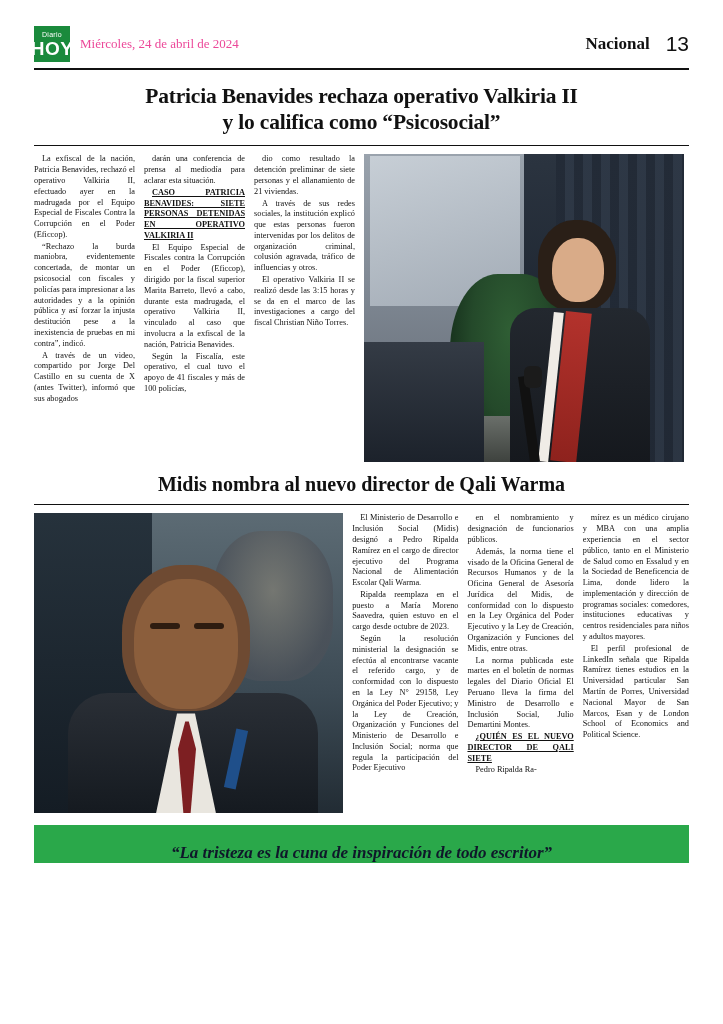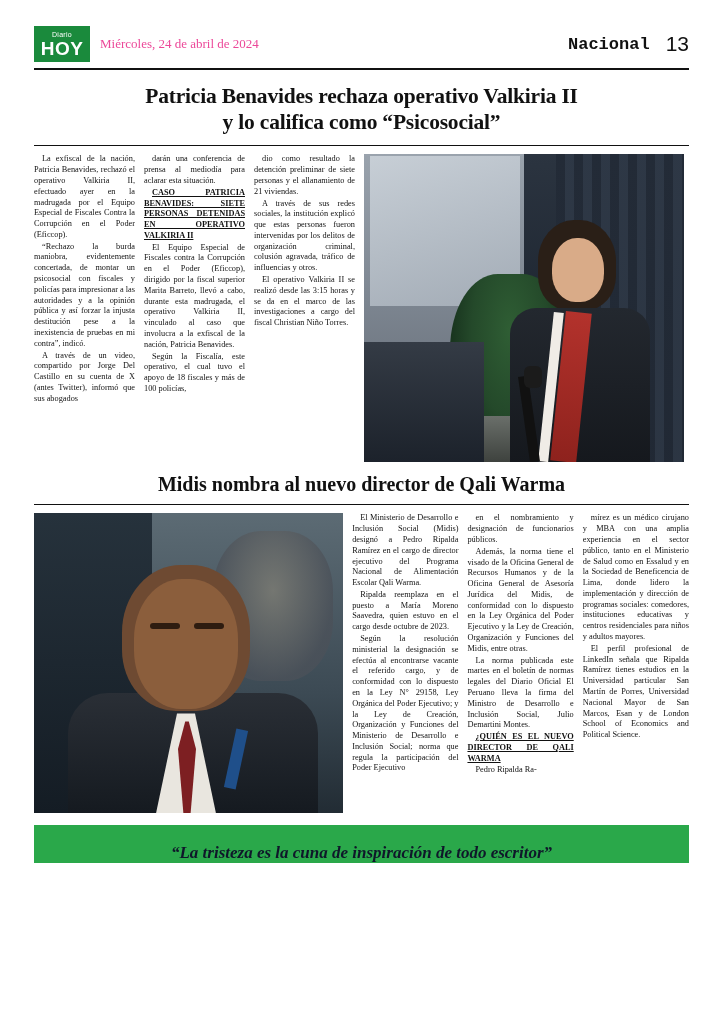--- a/index.html
+++ b/index.html
@@ -24,21 +24,21 @@
   }
 
   
   .masthead {
     display: flex;
     align-items: center;
     border-bottom: 2px solid #111;
     padding-bottom: 6px;
   }
   .logo-box {
-    width: 56px;
+    width: 36px;
     height: 36px;
     background: #1a8a3c;
     color: #fff;
     display: flex;
     flex-direction: column;
     align-items: center;
     justify-content: center;
     line-height: 1;
     margin-right: 10px;
   }
@@ -54,21 +54,21 @@
     font-size: 19px;
     letter-spacing: .5px;
   }
   .masthead-date {
     font-family: "Liberation Serif", serif;
     font-size: 13px;
     color: #ec4899;
     flex: 1;
   }
   .masthead-section {
-    font-family: Liberation Mono, monospace;
+    font-family: Liberation Serif, serif;
     font-weight: bold;
     font-size: 17px;
     margin-right: 16px;
     padding-left: 24px;
   }
   .masthead-page {
     font-family: "Liberation Sans", sans-serif;
     font-weight: normal;
     font-size: 21px;
   }
@@ -307,21 +307,21 @@
   <div class="article1">
     <div class="col col-1">
       <p>La exfiscal de la nación, Patricia Benavides, rechazó el operativo Valkiria II, efectuado ayer en la madrugada por el Equipo Especial de Fiscales Contra la Corrupción en el Poder (Eficcop).</p>
       <p>“Rechazo la burda maniobra, evidentemente concertada, de montar un psicosocial con fiscales y policías para impresionar a las autoridades y a la opinión pública y así forzar la injusta destitución pese a la inexistencia de pruebas en mi contra”, indicó.</p>
       <p>A través de un video, compartido por Jorge Del Castillo en su cuenta de X (antes Twitter), informó que sus abogados</p>
     </div>
     <div class="col col-2">
       <p>darán una conferencia de prensa al mediodía para aclarar esta situación.</p>
       <p class="subhead">CASO PATRICIA BENAVIDES: SIETE PERSONAS DETENIDAS EN OPERATIVO VALKIRIA II</p>
       <p>El Equipo Especial de Fiscales contra la Corrupción en el Poder (Eficcop), dirigido por la fiscal superior Marita Barreto, llevó a cabo, durante esta madrugada, el operativo Valkiria II, vinculado al caso que involucra a la exfiscal de la nación, Patricia Benavides.</p>
-      <p>Según la Fiscalía, este operativo, el cual tuvo el apoyo de 18 fiscales y más de 100 policías,</p>
+      <p>Según la Fiscalía, este operativo, el cual tuvo el apoyo de 41 fiscales y más de 100 policías,</p>
     </div>
     <div class="col col-3">
       <p>dio como resultado la detención preliminar de siete personas y el allanamiento de 21 viviendas.</p>
       <p>A través de sus redes sociales, la institución explicó que estas personas fueron intervenidas por los delitos de organización criminal, colusión agravada, tráfico de influencias y otros.</p>
       <p>El operativo Valkiria II se realizó desde las 3:15 horas y se da en el marco de las investigaciones a cargo del fiscal Christian Niño Torres.</p>
     </div>
     <div class="photo1">
       <div class="p1-wallL"></div>
       <div class="p1-wallR"></div>
       <div class="p1-banner"></div>
@@ -360,21 +360,21 @@
     </div>
     <div class="col2 c2w">
       <p>El Ministerio de Desarrollo e Inclusión Social (Midis) designó a Pedro Ripalda Ramírez en el cargo de director ejecutivo del Programa Nacional de Alimentación Escolar Qali Warma.</p>
       <p>Ripalda reemplaza en el puesto a María Moreno Saavedra, quien estuvo en el cargo desde octubre de 2023.</p>
       <p>Según la resolución ministerial la designación se efectúa al encontrarse vacante el referido cargo, y de conformidad con lo dispuesto en la Ley N° 29158, Ley Orgánica del Poder Ejecutivo; y la Ley de Creación, Organización y Funciones del Ministerio de Desarrollo e Inclusión Social; norma que regula la participación del Poder Ejecutivo</p>
     </div>
     <div class="col2 c2w">
       <p>en el nombramiento y designación de funcionarios públicos.</p>
       <p>Además, la norma tiene el visado de la Oficina General de Recursos Humanos y de la Oficina General de Asesoría Jurídica del Midis, de conformidad con lo dispuesto en la Ley Orgánica del Poder Ejecutivo y la Ley de Creación, Organización y Funciones del Midis, entre otras.</p>
       <p>La norma publicada este martes en el boletín de normas legales del Diario Oficial El Peruano lleva la firma del Ministro de Desarrollo e Inclusión Social, Julio Demartini Montes.</p>
-      <p class="subhead">¿QUIÉN ES EL NUEVO DIRECTOR DE QALI WARMA</p>
+      <p class="subhead">¿QUIÉN ES EL NUEVO DIRECTOR DE QALI SIETE</p>
       <p>Pedro Ripalda Ra-</p>
     </div>
     <div class="col2 c2w">
       <p>mírez es un médico cirujano y MBA con una amplia experiencia en el sector público, tanto en el Ministerio de Salud como en Essalud y en la Sociedad de Beneficencia de Lima, donde lidero la implementación y dirección de programas sociales: comedores, instituciones educativas y centros residenciales para niños y adultos mayores.</p>
       <p>El perfil profesional de LinkedIn señala que Ripalda Ramírez tienes estudios en la Universidad particular San Martín de Porres, Universidad Nacional Mayor de San Marcos, Esan y de London School of Economics and Political Science.</p>
     </div>
   </div>
 
   <div class="quotebar">
     <span>“La tristeza es la cuna de inspiración de todo escritor”</span>

